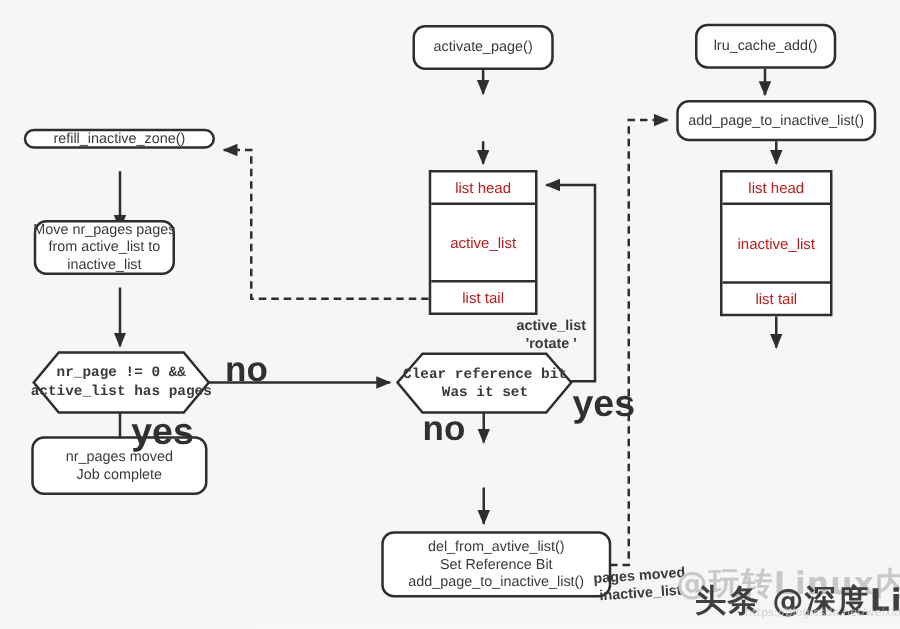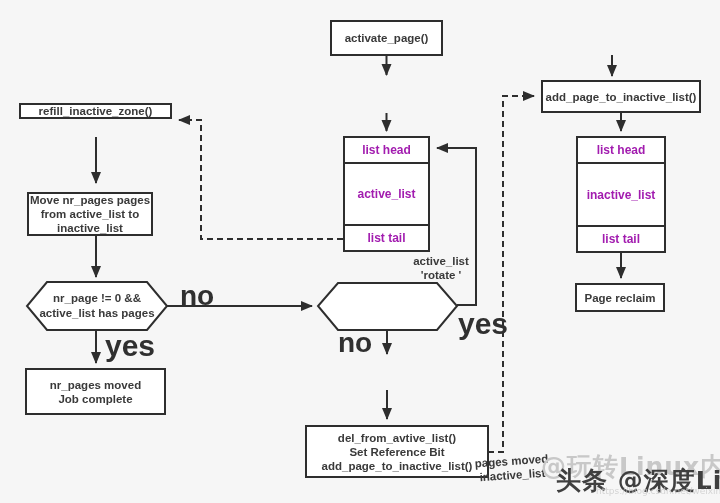--- a/index.html
+++ b/index.html
@@ -8,33 +8,33 @@
     background:#f6f6f6; overflow:hidden;
     font-family:"Liberation Sans", sans-serif; color:#3a3a3a;
   }
   #wires { position:absolute; left:0; top:0; width:720px; height:503px; }
   .box {
     position:absolute; box-sizing:border-box;
     background:#ffffff; border:2px solid #2e2e2e;
     display:flex; align-items:center; justify-content:center;
     text-align:center;
   }
-  .fn { font-weight:700; font-size:11.5px; line-height:14px; white-space:pre; }
+  .fn { font-weight:400; font-size:11.5px; line-height:14px; white-space:pre;border-radius:10px; }
   .stack { position:absolute; box-sizing:border-box; background:#fff; border:2px solid #2e2e2e; display:flex; flex-direction:column; }
   .stack .row {
     box-sizing:border-box; display:flex; align-items:center; justify-content:center;
-    font-size:12px; font-weight:700; color:#a21caf;
+    font-size:12px; font-weight:400; color:#b91c1c;
   }
   .stack .row.head { height:26px; border-bottom:2px solid #2e2e2e; }
   .stack .row.body { flex:1; }
   .stack .row.tail { height:26px; border-top:2px solid #2e2e2e; }
   .hexlabel {
     position:absolute; font-weight:700; font-size:11.5px; line-height:15px;
     white-space:pre; text-align:center;
-    display:flex; align-items:center; justify-content:center;
+    display:flex; align-items:center; justify-content:center;font-family:Liberation Mono, monospace;
   }
   .ann {
     position:absolute; font-weight:700; font-size:11.5px; line-height:13.5px;
     white-space:pre; text-align:center; color:#3a3a3a;
   }
   .biglabel { position:absolute; font-weight:700; color:#303030; line-height:1; }
   .wm { position:absolute; font-weight:700; white-space:pre; font-family:"DejaVu Sans","Liberation Sans",sans-serif; }
 </style>
 </head>
 <body>
@@ -67,37 +67,39 @@
     </g>
   </svg>
 
   <div class="box fn" style="left:330px;top:20px;width:113px;height:36px">activate_page()</div>
   <div class="stack" style="left:343px;top:136px;width:87px;height:116px">
     <div class="row head">list head</div>
     <div class="row body">active_list</div>
     <div class="row tail">list tail</div>
   </div>
 
+  <div class="box fn" style="left:556px;top:19px;width:113px;height:36px">lru_cache_add()</div>
   <div class="box fn" style="left:541px;top:80px;width:160px;height:33px">add_page_to_inactive_list()</div>
   <div class="stack" style="left:576px;top:136px;width:90px;height:117px">
     <div class="row head">list head</div>
     <div class="row body">inactive_list</div>
     <div class="row tail">list tail</div>
   </div>
-  <div class="box fn" style="left:575px;top:283px;width:90px;height:29px">Page reclaim</div>
 
   <div class="box fn" style="left:19px;top:103px;width:153px;height:16px">refill_inactive_zone()</div>
-  <div class="box fn" style="left:27px;top:192px;width:126px;height:44px">Move nr_pages pages
+  <div class="box fn" style="left:27px;top:176px;width:113px;height:44px">Move nr_pages pages
 from active_list to
 inactive_list</div>
   <div class="hexlabel" style="left:34px;top:286px;width:126px;height:40px">nr_page != 0 &amp;&amp;
 active_list has pages</div>
-  <div class="box fn" style="left:25px;top:368px;width:141px;height:47px">nr_pages moved
+  <div class="box fn" style="left:25px;top:349px;width:141px;height:47px">nr_pages moved
 Job complete</div>
 
+  <div class="hexlabel" style="left:325px;top:287px;width:126px;height:40px">Clear reference bit
+Was it set</div>
   <div class="box fn" style="left:305px;top:425px;width:184px;height:53px">del_from_avtive_list()
 Set Reference Bit
 add_page_to_inactive_list()</div>
 
   <div class="biglabel" style="left:180px;top:282px;font-size:28px">no</div>
   <div class="biglabel" style="left:105px;top:331px;font-size:30px">yes</div>
   <div class="biglabel" style="left:338px;top:329px;font-size:28px">no</div>
   <div class="biglabel" style="left:458px;top:309px;font-size:30px">yes</div>
 
   <div class="ann" style="left:403px;top:255px;width:76px">active_list

